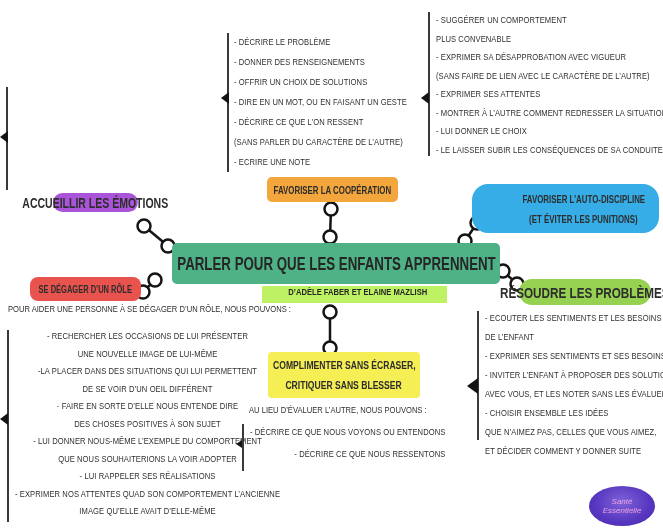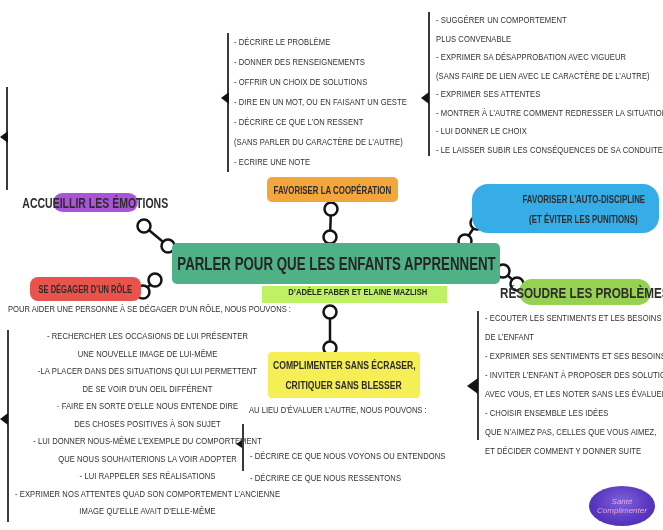--- a/index.html
+++ b/index.html
@@ -153,21 +153,21 @@
     <div class="li" style="line-height:17.5px;">image qu’elle avait d’elle-même</div>
   </div>
 
   <div class="node node-compliment">
     <span class="nl" style="transform:scaleX(.78);">Complimenter sans écraser,</span>
     <span class="nl" style="transform:scaleX(.78);">critiquer sans blesser</span>
   </div>
   <div class="intro" style="left:249px;top:404px;">Au lieu d’évaluer l’autre, nous pouvons :</div>
   <div class="bar" style="left:242px;top:424px;height:47px;"></div>
   <div class="tri small" style="left:236px;top:440px;"></div>
-  <div class="list" style="left:250px;top:445px;">
+  <div class="list" style="left:250px;top:421px;text-align:right;">
     <div class="li" style="line-height:22px;">- Décrire ce que nous voyons ou entendons</div>
     <div class="li" style="line-height:22px;">- Décrire ce que nous ressentons</div>
   </div>
 
   <div class="node node-problemes">
     <span class="nl" style="transform:scaleX(.78);">Résoudre les problèmes</span>
   </div>
   <div class="bar" style="left:477px;top:311px;height:129px;"></div>
   <div class="tri big" style="left:467px;top:378px;"></div>
   <div class="list" style="left:485px;top:308px;">
@@ -176,16 +176,16 @@
     <div class="li" style="line-height:19px;">- Exprimer ses sentiments et ses besoins</div>
     <div class="li" style="line-height:19px;">- Inviter l’enfant à proposer des solutions</div>
     <div class="li" style="line-height:19px;">avec vous, et les noter sans les évaluer</div>
     <div class="li" style="line-height:19px;">- Choisir ensemble les idées</div>
     <div class="li" style="line-height:19px;">que n’aimez pas, celles que vous aimez,</div>
     <div class="li" style="line-height:19px;">et décider comment y donner suite</div>
   </div>
 
   <div class="logo">
     <span>Santé</span>
-    <span>Complimenter</span>
+    <span>Essentielle</span>
   </div>
 
 </div>
 
 </body></html>

